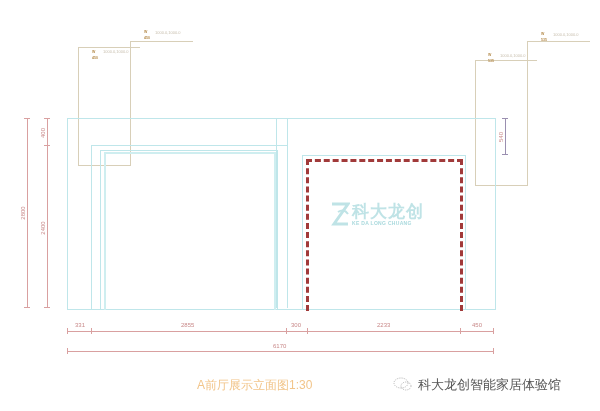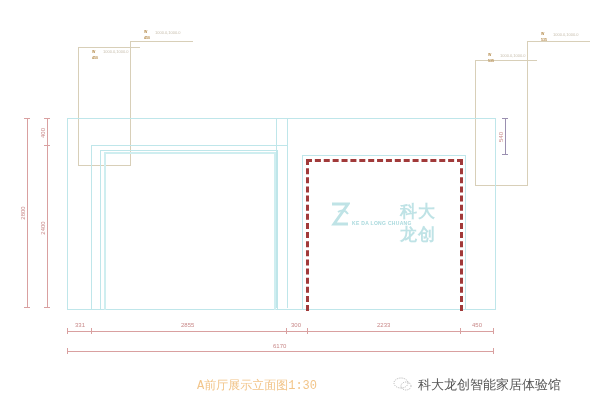--- a/index.html
+++ b/index.html
@@ -2,25 +2,25 @@
 <html><head>
 <meta charset="utf-8">
 <style>
   html, body { margin: 0; padding: 0; background: #ffffff; }
   body { width: 600px; height: 411px; position: relative; overflow: hidden; font-family: "Liberation Sans", sans-serif; }
   .abs { position: absolute; }
   .tan { border-color: #d8cfb8; }
   .dim-label { position: absolute; font-size: 6px; color: #c98a8a; font-family: "Liberation Sans", sans-serif; white-space: nowrap; }
   .leader-label { position: absolute; font-size: 4px; color: #c8bfae; white-space: nowrap; font-family: "Liberation Sans", sans-serif; }
   .leader-tag { position: absolute; font-size: 3.5px; color: #b48a4a; white-space: nowrap; font-weight: bold; font-family: "Liberation Sans", sans-serif; }
-  .title { position: absolute; left: 197px; top: 377px; font-size: 12px; color: #f2c58a; font-family: Liberation Mono, monospace; letter-spacing: 0px; }
+  .title { position: absolute; left: 197px; top: 377px; font-size: 12px; color: #f2c58a; font-family: Liberation Sans, sans-serif; letter-spacing: 0px; }
   .watermark { position: absolute; left: 418px; top: 376px; font-size: 13px; color: #555; font-family: "DejaVu Sans", sans-serif; }
   .wm-icon { position: absolute; left: 393px; top: 377px; width: 20px; height: 14px; }
   .logo { position: absolute; left: 330px; top: 200px; width: 110px; height: 30px; }
-  .logo-cn { position: absolute; left: 22px; top: 0px; font-size: 17px; color: #bfe3e6; font-family: "DejaVu Sans", sans-serif; font-weight: bold; letter-spacing: 1px; margin-left: 48px; }
+  .logo-cn { position: absolute; left: 22px; top: 0px; font-size: 17px; color: #bfe3e6; font-family: "DejaVu Sans", sans-serif; font-weight: bold; letter-spacing: 1px; }
   .logo-en { position: absolute; left: 22px; top: 20px; font-size: 5px; color: #a9d9dd; font-weight: bold; letter-spacing: 0.3px; }
 </style>
 </head>
 <body>
 
 <div class="abs tan" style="left:78px;top:47px;width:62px;height:0;border-top:1px solid #d8cfb8;"></div>
 <div class="abs" style="left:78px;top:47px;width:0;height:118px;border-left:1px solid #d8cfb8;"></div>
 <div class="abs" style="left:130px;top:41px;width:0;height:124px;border-left:1px solid #d8cfb8;"></div>
 <div class="abs" style="left:78px;top:165px;width:53px;height:0;border-top:1px solid #d8cfb8;"></div>
 <div class="abs" style="left:130px;top:41px;width:63px;height:0;border-top:1px solid #d8cfb8;"></div>

